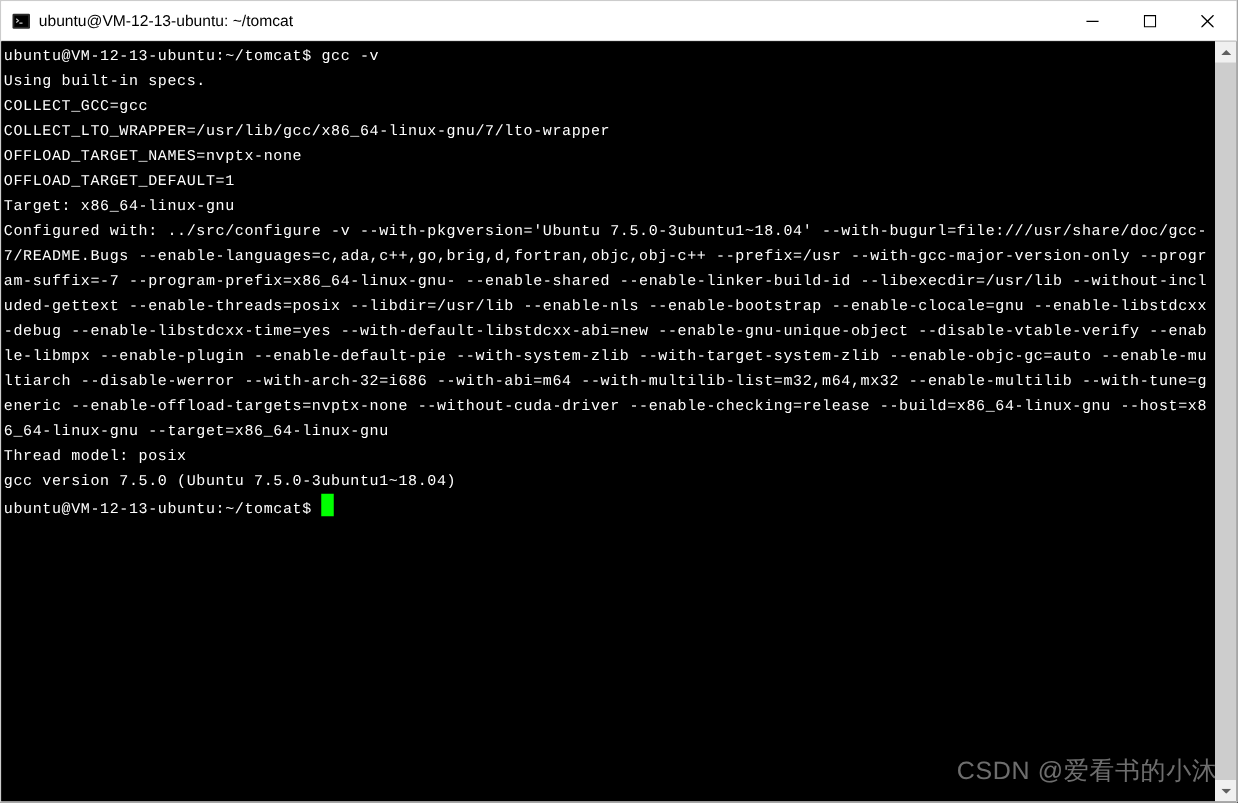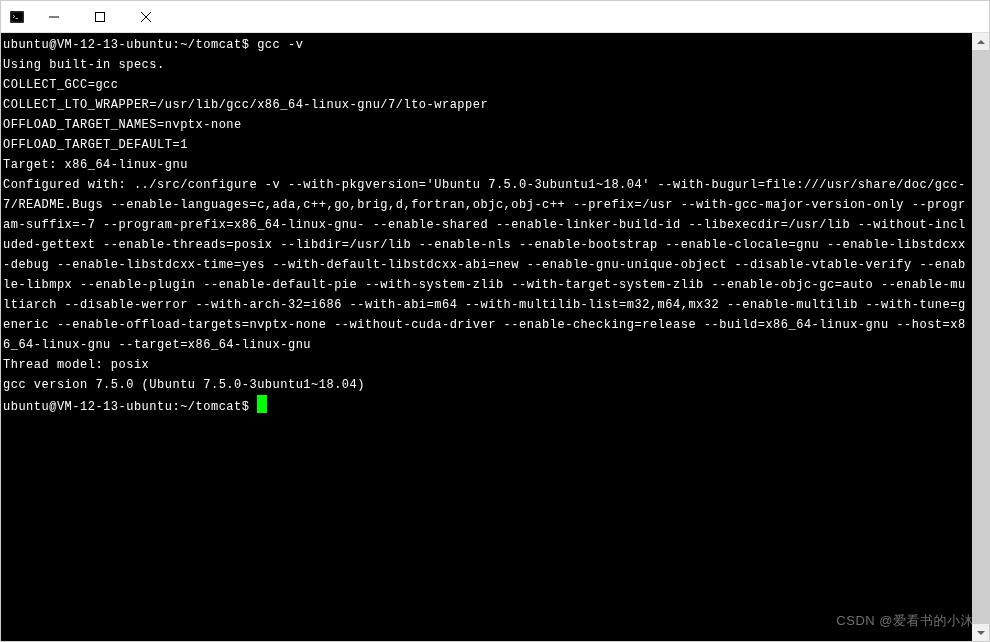--- a/index.html
+++ b/index.html
@@ -127,40 +127,41 @@
       left: 0;
       right: 0;
       height: 100%;
       top: 0;
       background: #cdcdcd;
     }
     .watermark {
       position: absolute;
       right: 16px;
       bottom: 12px;
-      font-size: 13px;
+      font-size: 20px;
       color: rgba(200,200,200,0.55);
       font-family: "Microsoft YaHei", sans-serif;
       pointer-events: none;
       letter-spacing: 0.5px;
     }
   </style>
 </head>
 <body>
 
 <div class="window">
   <div class="titlebar">
     <span class="titlebar-icon">
       <svg viewBox="0 0 16 16" width="16" height="16">
         <rect x="1" y="2" width="14" height="12" rx="1" fill="#2b2b2b"></rect>
         <rect x="2.5" y="3.5" width="11" height="9" fill="#000"></rect>
         <path d="M4 6 L5.8 7.5 L4 9" stroke="#ccc" stroke-width="0.9" fill="none"></path>
         <line x1="6.5" y1="9.5" x2="9" y2="9.5" stroke="#ccc" stroke-width="0.9"></line>
       </svg>
     </span>
+    <span class="title-text">ubuntu@VM-12-13-ubuntu: ~/tomcat</span>
     <div class="win-controls">
       <div class="win-btn">
         <svg viewBox="0 0 10 10">
             <line x1="0" y1="5" x2="10" y2="5" stroke="currentColor" stroke-width="1"></line>
           </svg>
       </div>
       <div class="win-btn">
         <svg viewBox="0 0 10 10">
             <rect x="0.5" y="0.5" width="9" height="9" fill="none" stroke="currentColor" stroke-width="1"></rect>
           </svg>

